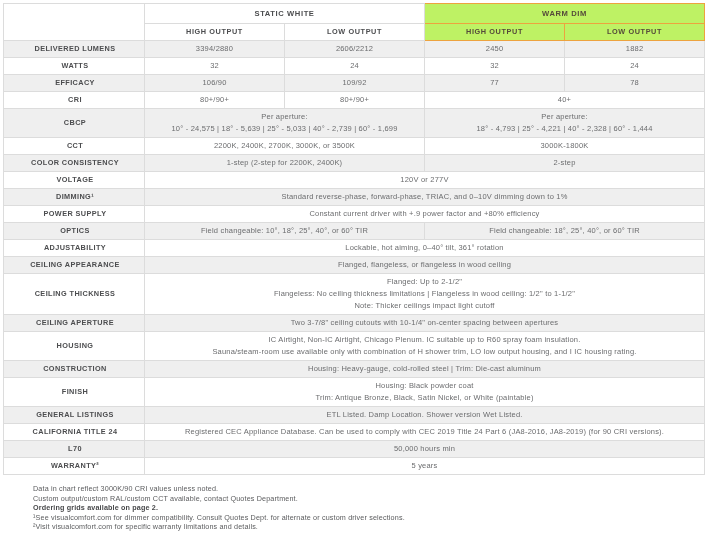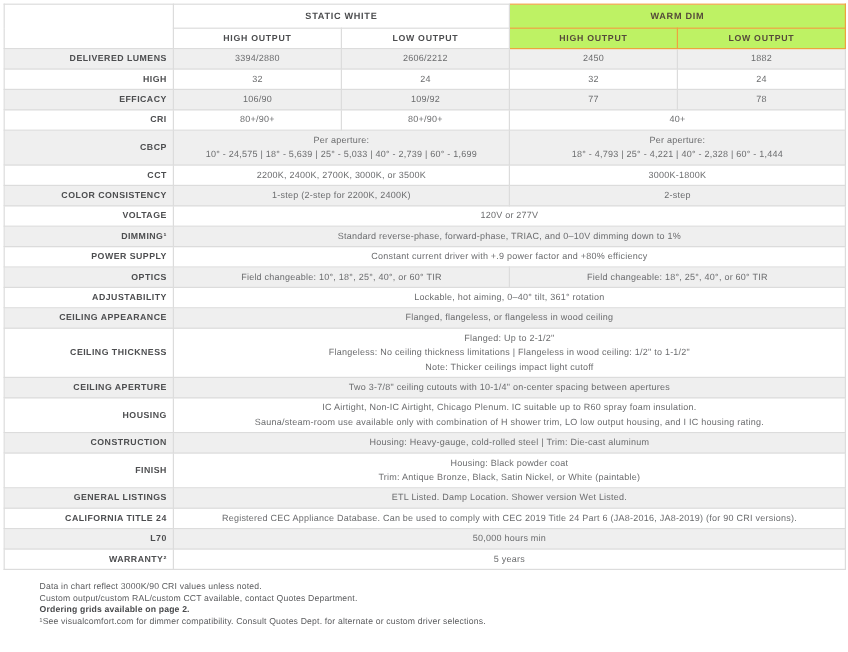--- a/index.html
+++ b/index.html
@@ -33,21 +33,21 @@
     letter-spacing: 0.6px;
     background: #ffffff;
   }
   thead tr.group-row th { height: 20px; font-size: 7.6px; }
   thead tr.sub-row th   { height: 17px; font-size: 7.3px; margin-top: 44px; }
 
   th.warm { background: #bef264; border-color: #eda33f; color: #554a3a; }
   th.corner { background: #ffffff; }
 
   tbody td.label {
-    text-align: right;
+    text-align: center;
     color: #4c4d4f;
     font-weight: bold;
     font-size: 7.3px;
     letter-spacing: 0.4px;
     padding-left: 7px;
   }
   tbody tr.shaded td { background: #efefef; }
   tbody td { height: 17px; }
 
   .notes { padding: 9px 2px 0 2px; }
@@ -86,21 +86,21 @@
   </thead>
   <tbody id="spec-body">
       <tr class="shaded">
         <td class="label">DELIVERED LUMENS</td>
         <td colspan="1">3394/2880</td>
         <td colspan="1">2606/2212</td>
         <td colspan="1">2450</td>
         <td colspan="1">1882</td>
       </tr>
       <tr>
-        <td class="label">HIGH</td>
+        <td class="label">WATTS</td>
         <td colspan="1">32</td>
         <td colspan="1">24</td>
         <td colspan="1">32</td>
         <td colspan="1">24</td>
       </tr>
       <tr class="shaded">
         <td class="label">EFFICACY</td>
         <td colspan="1">106/90</td>
         <td colspan="1">109/92</td>
         <td colspan="1">77</td>
@@ -195,13 +195,14 @@
         <td colspan="4">5 years</td>
       </tr>
     </tbody>
 </table>
 
 <div class="notes" id="notes">
     <div class="note-line">Data in chart reflect 3000K/90 CRI values unless noted.</div>
     <div class="note-line">Custom output/custom RAL/custom CCT available, contact Quotes Department.</div>
     <div class="note-line bold">Ordering grids available on page 2.</div>
     <div class="note-line">¹See visualcomfort.com for dimmer compatibility. Consult Quotes Dept. for alternate or custom driver selections.</div>
+    <div class="note-line">²Visit visualcomfort.com for specific warranty limitations and details.</div>
   </div>
 
 </body></html>

